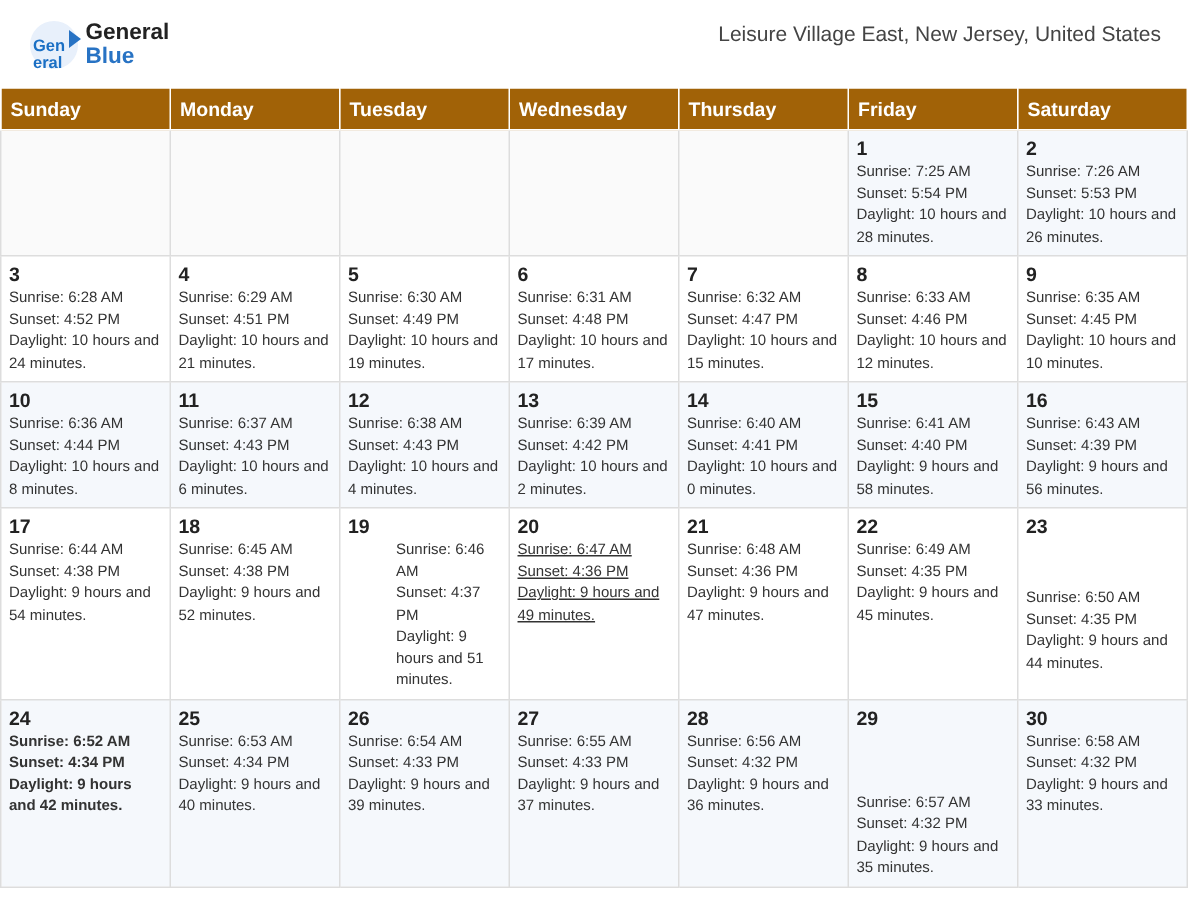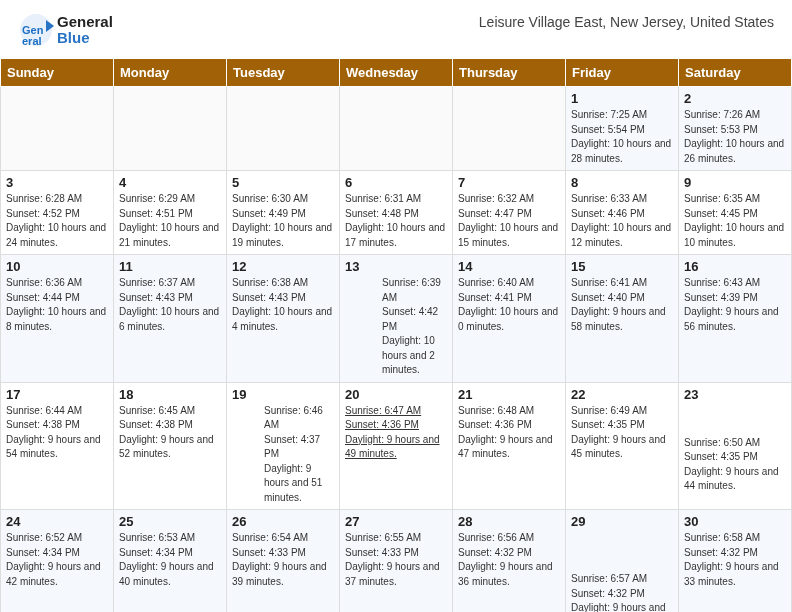--- a/index.html
+++ b/index.html
@@ -198,21 +198,21 @@
 Daylight: 10 hours and 6 minutes.</div>
         </td>
         <td>
           <span class="day-num">12</span>
           <div class="day-info" style="white-space: pre-line;">Sunrise: 6:38 AM
 Sunset: 4:43 PM
 Daylight: 10 hours and 4 minutes.</div>
         </td>
         <td>
           <span class="day-num">13</span>
-          <div class="day-info" style="white-space: pre-line; margin-left: 37px;">Sunrise: 6:39 AM
+          <div class="day-info" style="white-space: pre-line;">Sunrise: 6:39 AM
 Sunset: 4:42 PM
 Daylight: 10 hours and 2 minutes.</div>
         </td>
         <td>
           <span class="day-num">14</span>
           <div class="day-info" style="white-space: pre-line;">Sunrise: 6:40 AM
 Sunset: 4:41 PM
 Daylight: 10 hours and 0 minutes.</div>
         </td>
         <td>
@@ -268,21 +268,21 @@
         <td>
           <span class="day-num">23</span>
           <div class="day-info" style="white-space: pre-line; margin-top: 34px;">Sunrise: 6:50 AM
 Sunset: 4:35 PM
 Daylight: 9 hours and 44 minutes.</div>
         </td>
       </tr>
       <tr>
         <td>
           <span class="day-num">24</span>
-          <div class="day-info" style="white-space: pre-line;">Sunrise: 6:52 AM
+          <div class="day-info" style="white-space: pre-line; font-weight: bold;">Sunrise: 6:52 AM
 Sunset: 4:34 PM
 Daylight: 9 hours and 42 minutes.</div>
         </td>
         <td>
           <span class="day-num">25</span>
           <div class="day-info" style="white-space: pre-line;">Sunrise: 6:53 AM
 Sunset: 4:34 PM
 Daylight: 9 hours and 40 minutes.</div>
         </td>
         <td>

